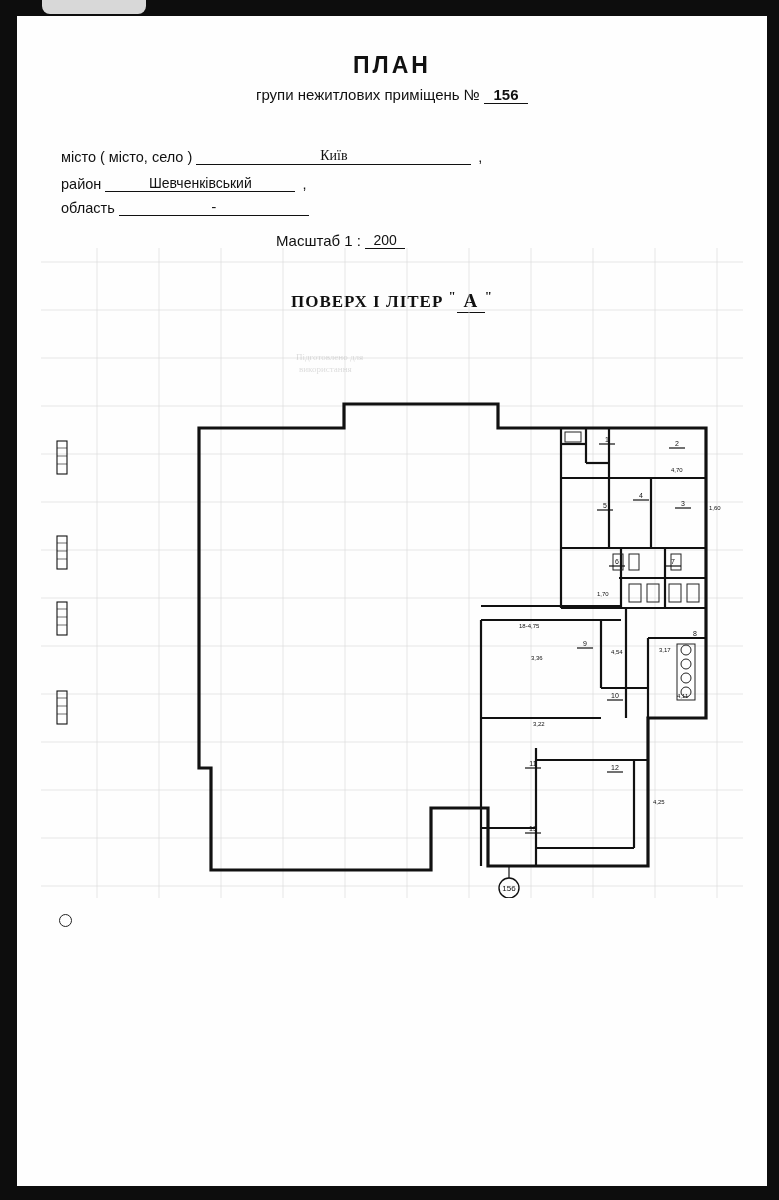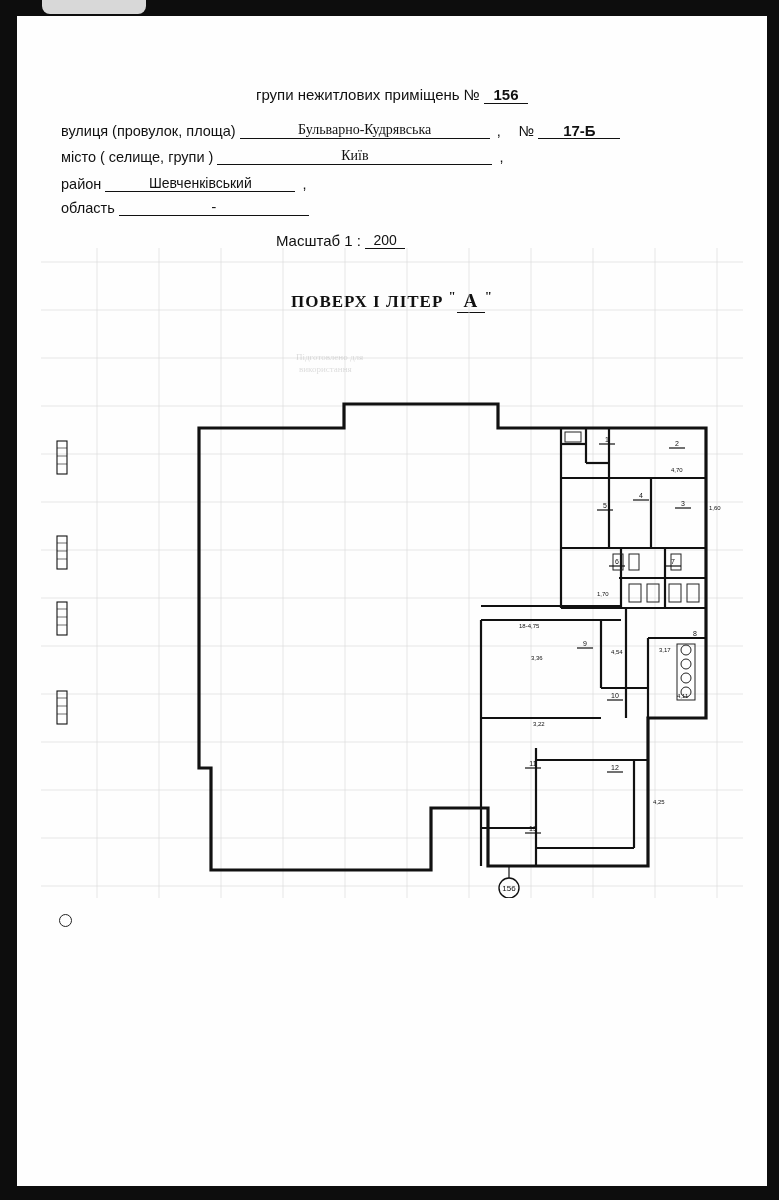--- a/index.html
+++ b/index.html
@@ -111,36 +111,30 @@
 <body>
 
 <div class="edge-top"></div>
 <div class="edge-top-gap"></div>
 <div class="edge-bottom"></div>
 <div class="edge-left"></div>
 <div class="edge-right"></div>
 
 <div class="page">
 
+  <div class="doc-title">ПЛАН</div>
 
   <div class="doc-subtitle">
     <span>групи нежитлових приміщень №</span>
     <span class="num-underline">156</span>
   </div>
 
-  <div class="field-row" style="top:106px;">
-    <span class="field-label">вулиця (провулок, площа)</span>
-    <span class="fill" style="width:250px;">Бульварно-Кудрявська</span>
-    <span class="comma">,</span>
-    <span style="display:inline-block; padding-left:14px;">№</span>
-    <span class="fill" style="width:82px; font-family:'Liberation Sans',sans-serif; font-weight:bold; font-size:15px;">17-Б</span>
-  </div>
 
   <div class="field-row" style="top:132px;">
-    <span class="field-label">місто ( селище, групи )</span>
+    <span class="field-label">місто ( місто, село )</span>
     <span class="fill" style="width:275px;text-align:center;">Київ</span>
     <span class="comma">,</span>
   </div>
 
   <div class="field-row" style="top:159px;">
     <span class="field-label">район</span>
     <span class="fill" style="width:190px; font-family:'Liberation Sans',sans-serif;">Шевченківський</span>
     <span class="comma">,</span>
   </div>
 

